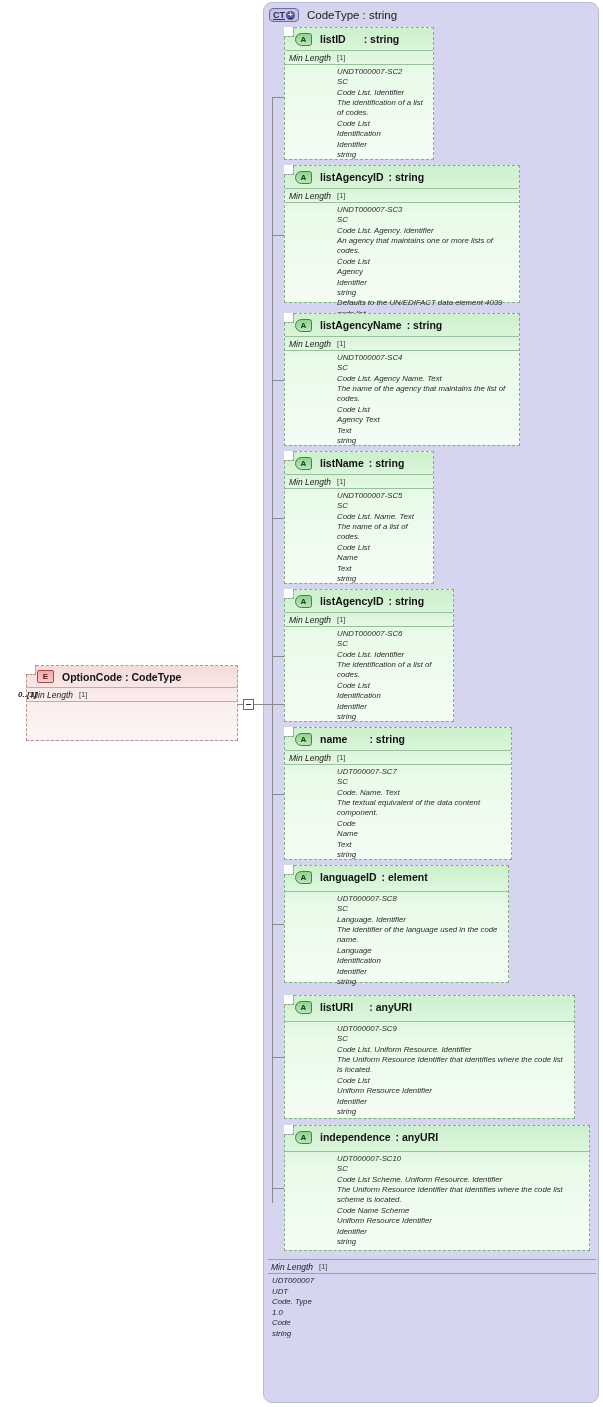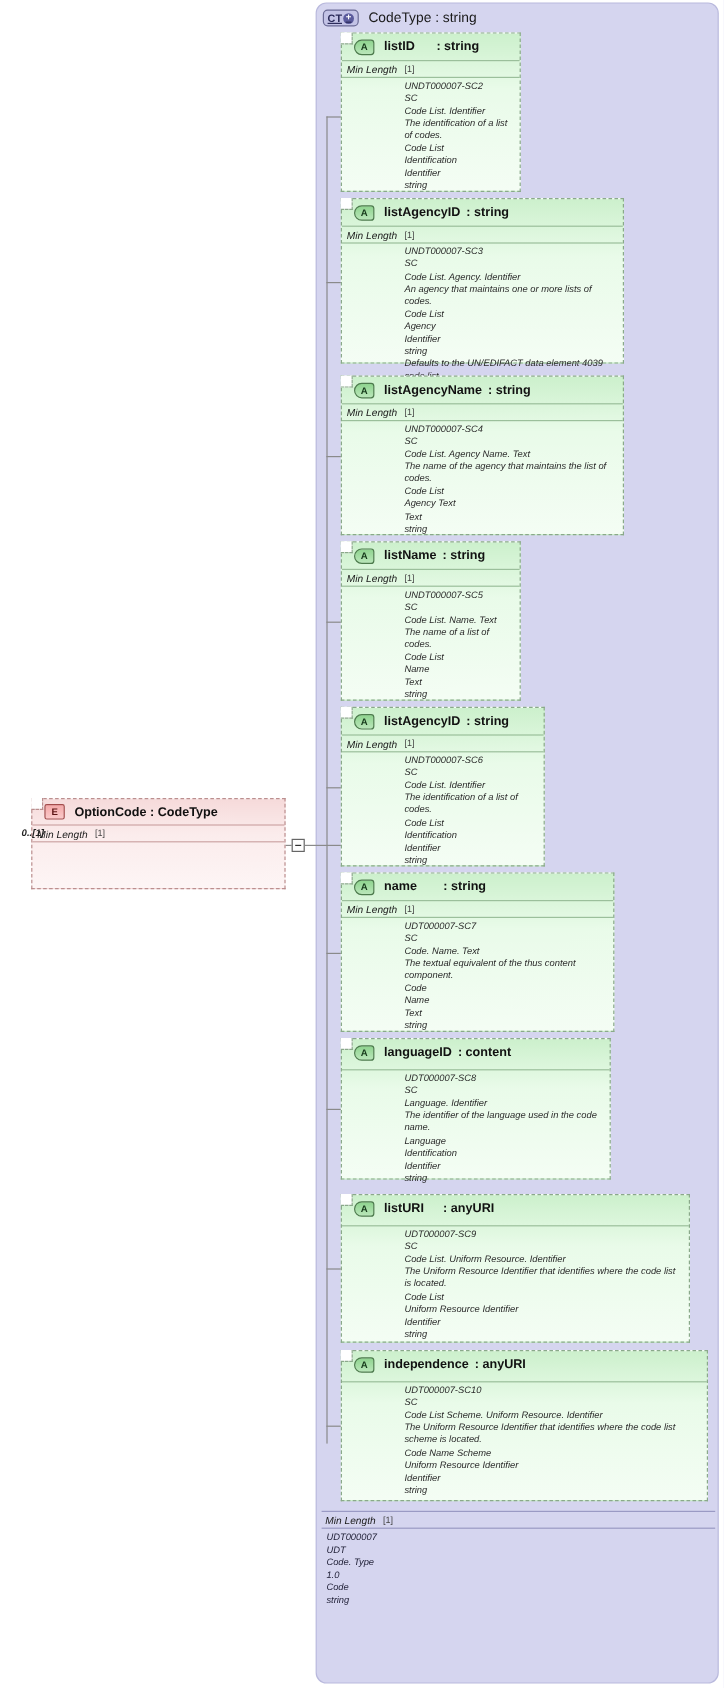--- a/index.html
+++ b/index.html
@@ -435,35 +435,35 @@
       <span class="attr-name" style="margin-left:22px">: string</span>
     </div>
     <div class="attr-facet">
       <span class="facet-label">Min Length</span>
       <span class="facet-val">[1]</span>
     </div>
     <div class="attr-body">
       <div>UDT000007-SC7</div>
       <div>SC</div>
       <div>Code. Name. Text</div>
-      <div>The textual equivalent of the thus content component.</div>
+      <div>The textual equivalent of the data content component.</div>
       <div>Code</div>
       <div>Name</div>
       <div>Text</div>
       <div>string</div>
     </div>
   </div>
   <div class="conn-h" style="left:8px; top:791px; width:12px;"></div>
 
   <div class="attr-box" style="left:20px; top:862px; width:225px; height:118px;">
     <div class="corner"></div>
     <div class="attr-head">
       <span class="a-badge">A</span>
       <span class="attr-name">languageID</span>
-      <span class="attr-name" style="margin-left:5px">: content</span>
+      <span class="attr-name" style="margin-left:5px">: element</span>
     </div>
     <div class="attr-facet" style="border-bottom:1px solid #9bbf9b;border-top:none;height:4px"></div>
     <div class="attr-body">
       <div>UDT000007-SC8</div>
       <div>SC</div>
       <div>Language. Identifier</div>
       <div>The identifier of the language used in the code name.</div>
       <div>Language</div>
       <div>Identification</div>
       <div>Identifier</div>

